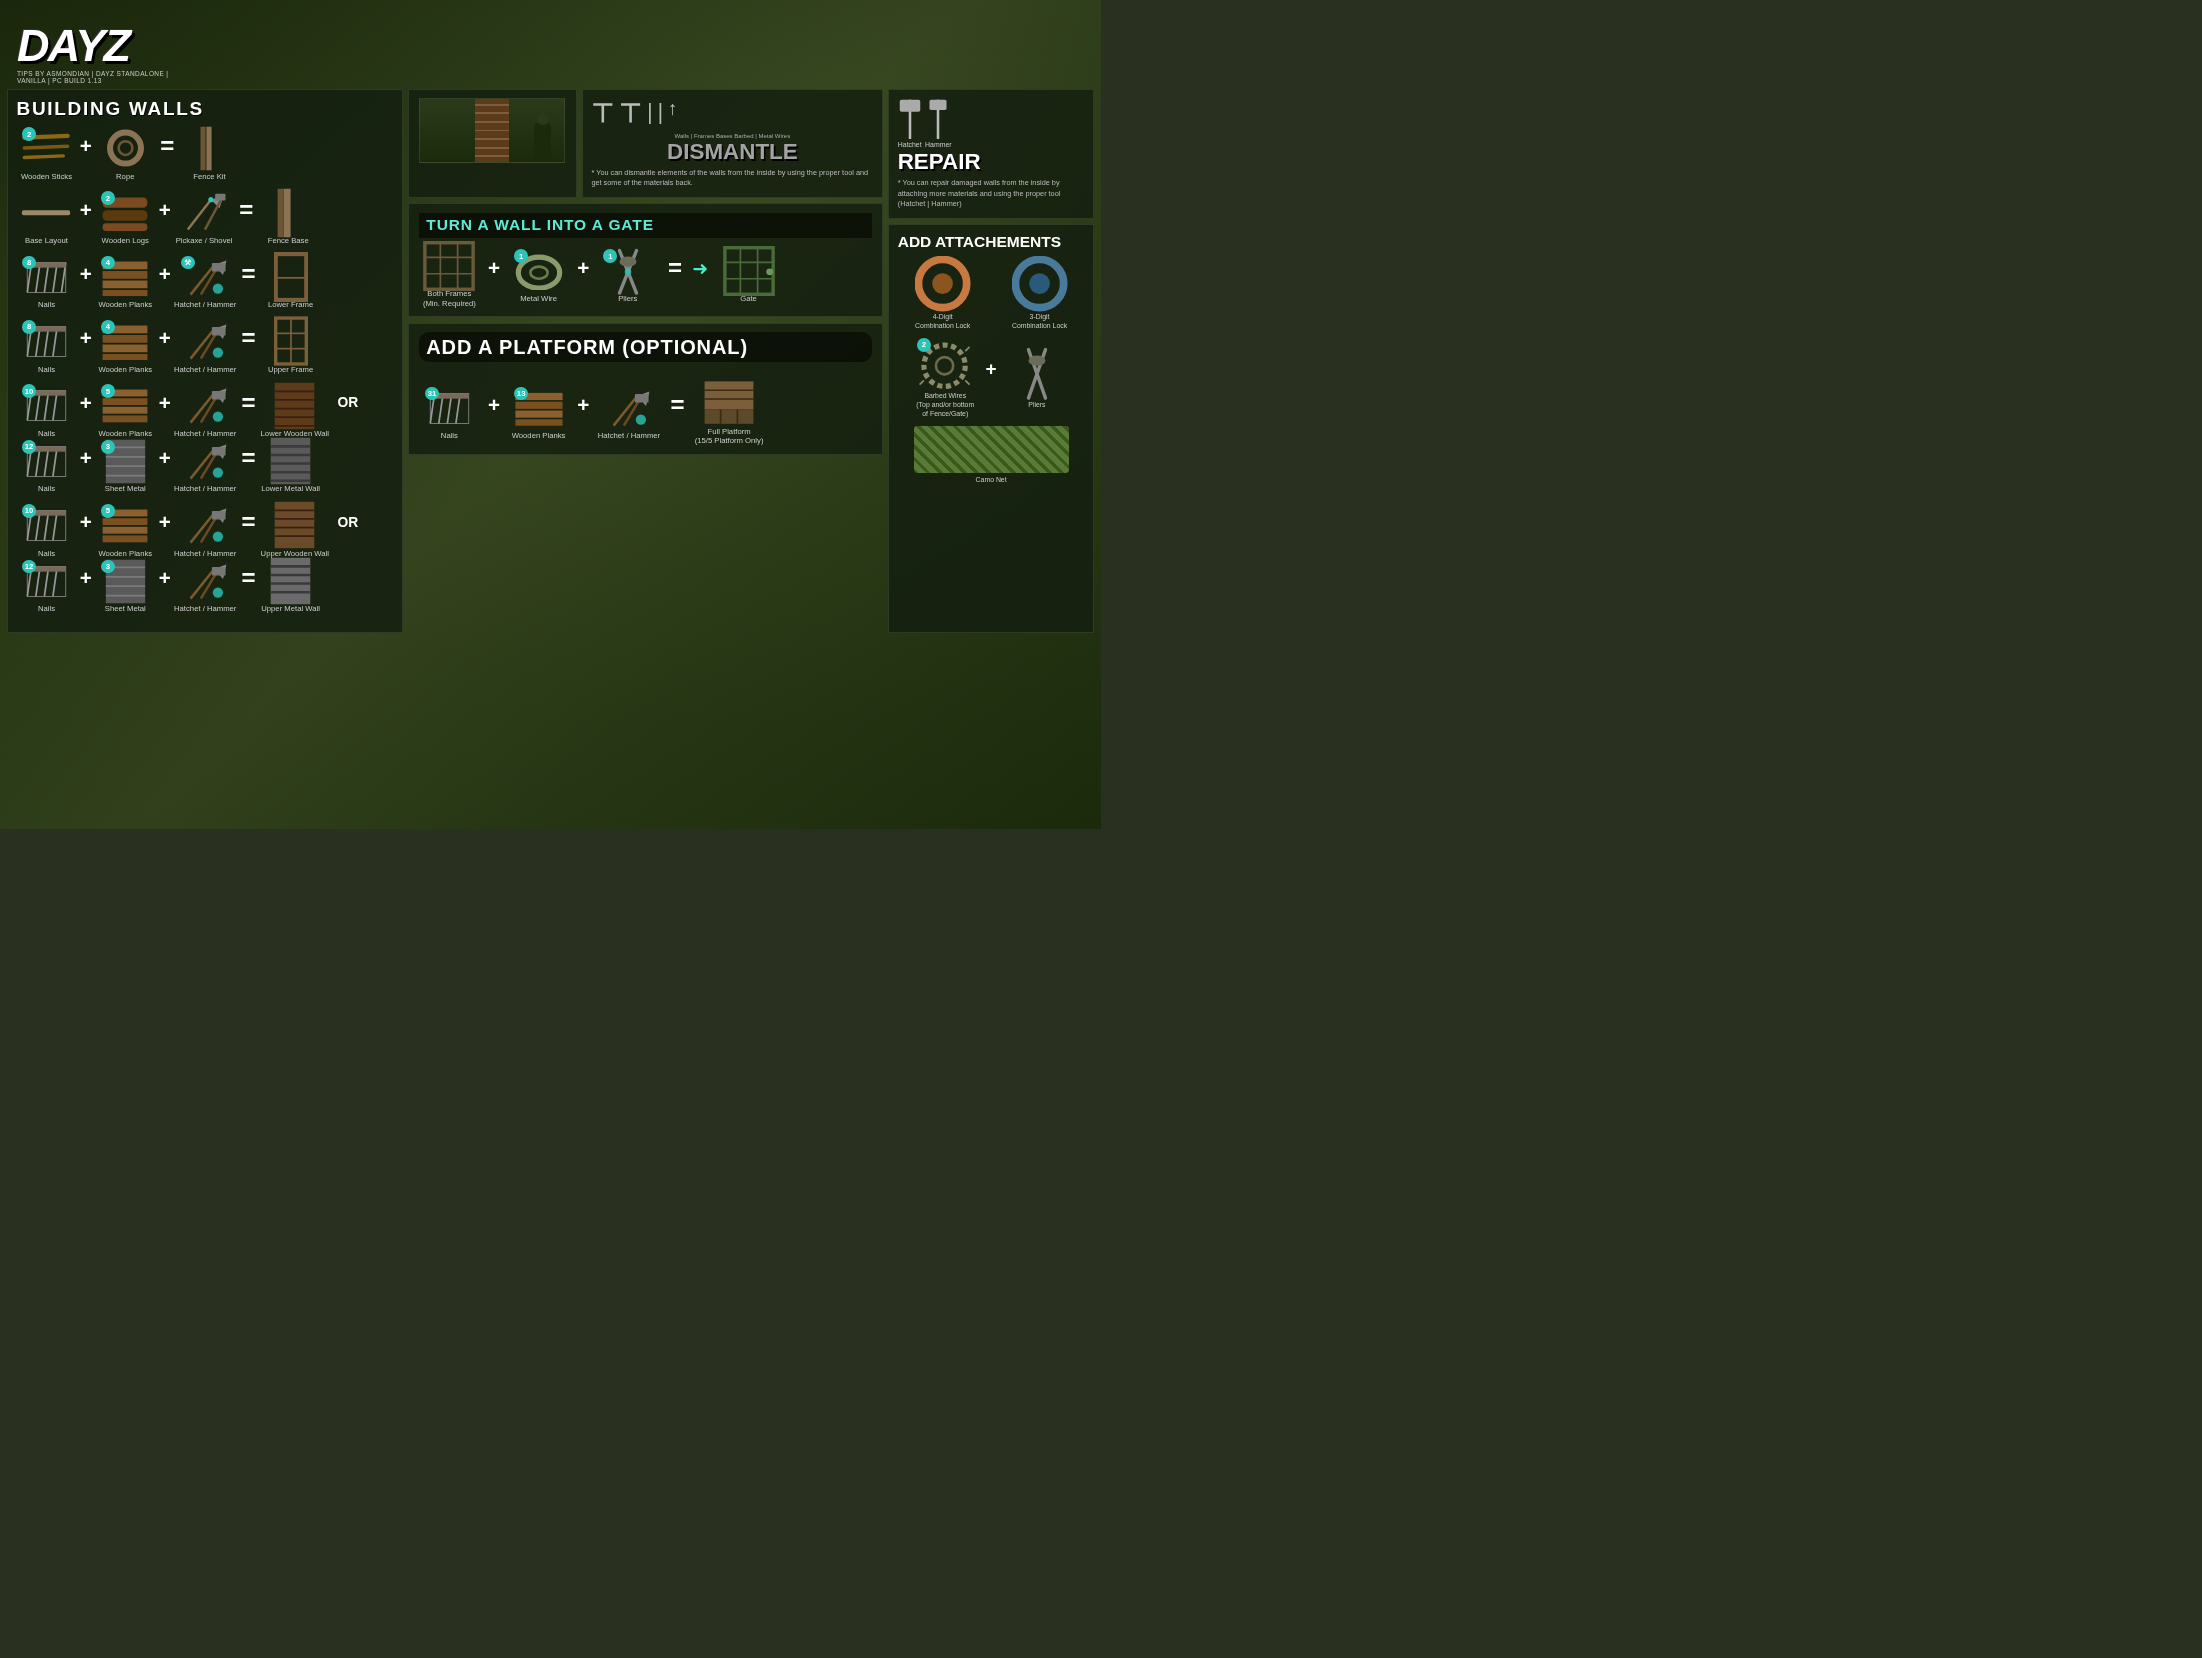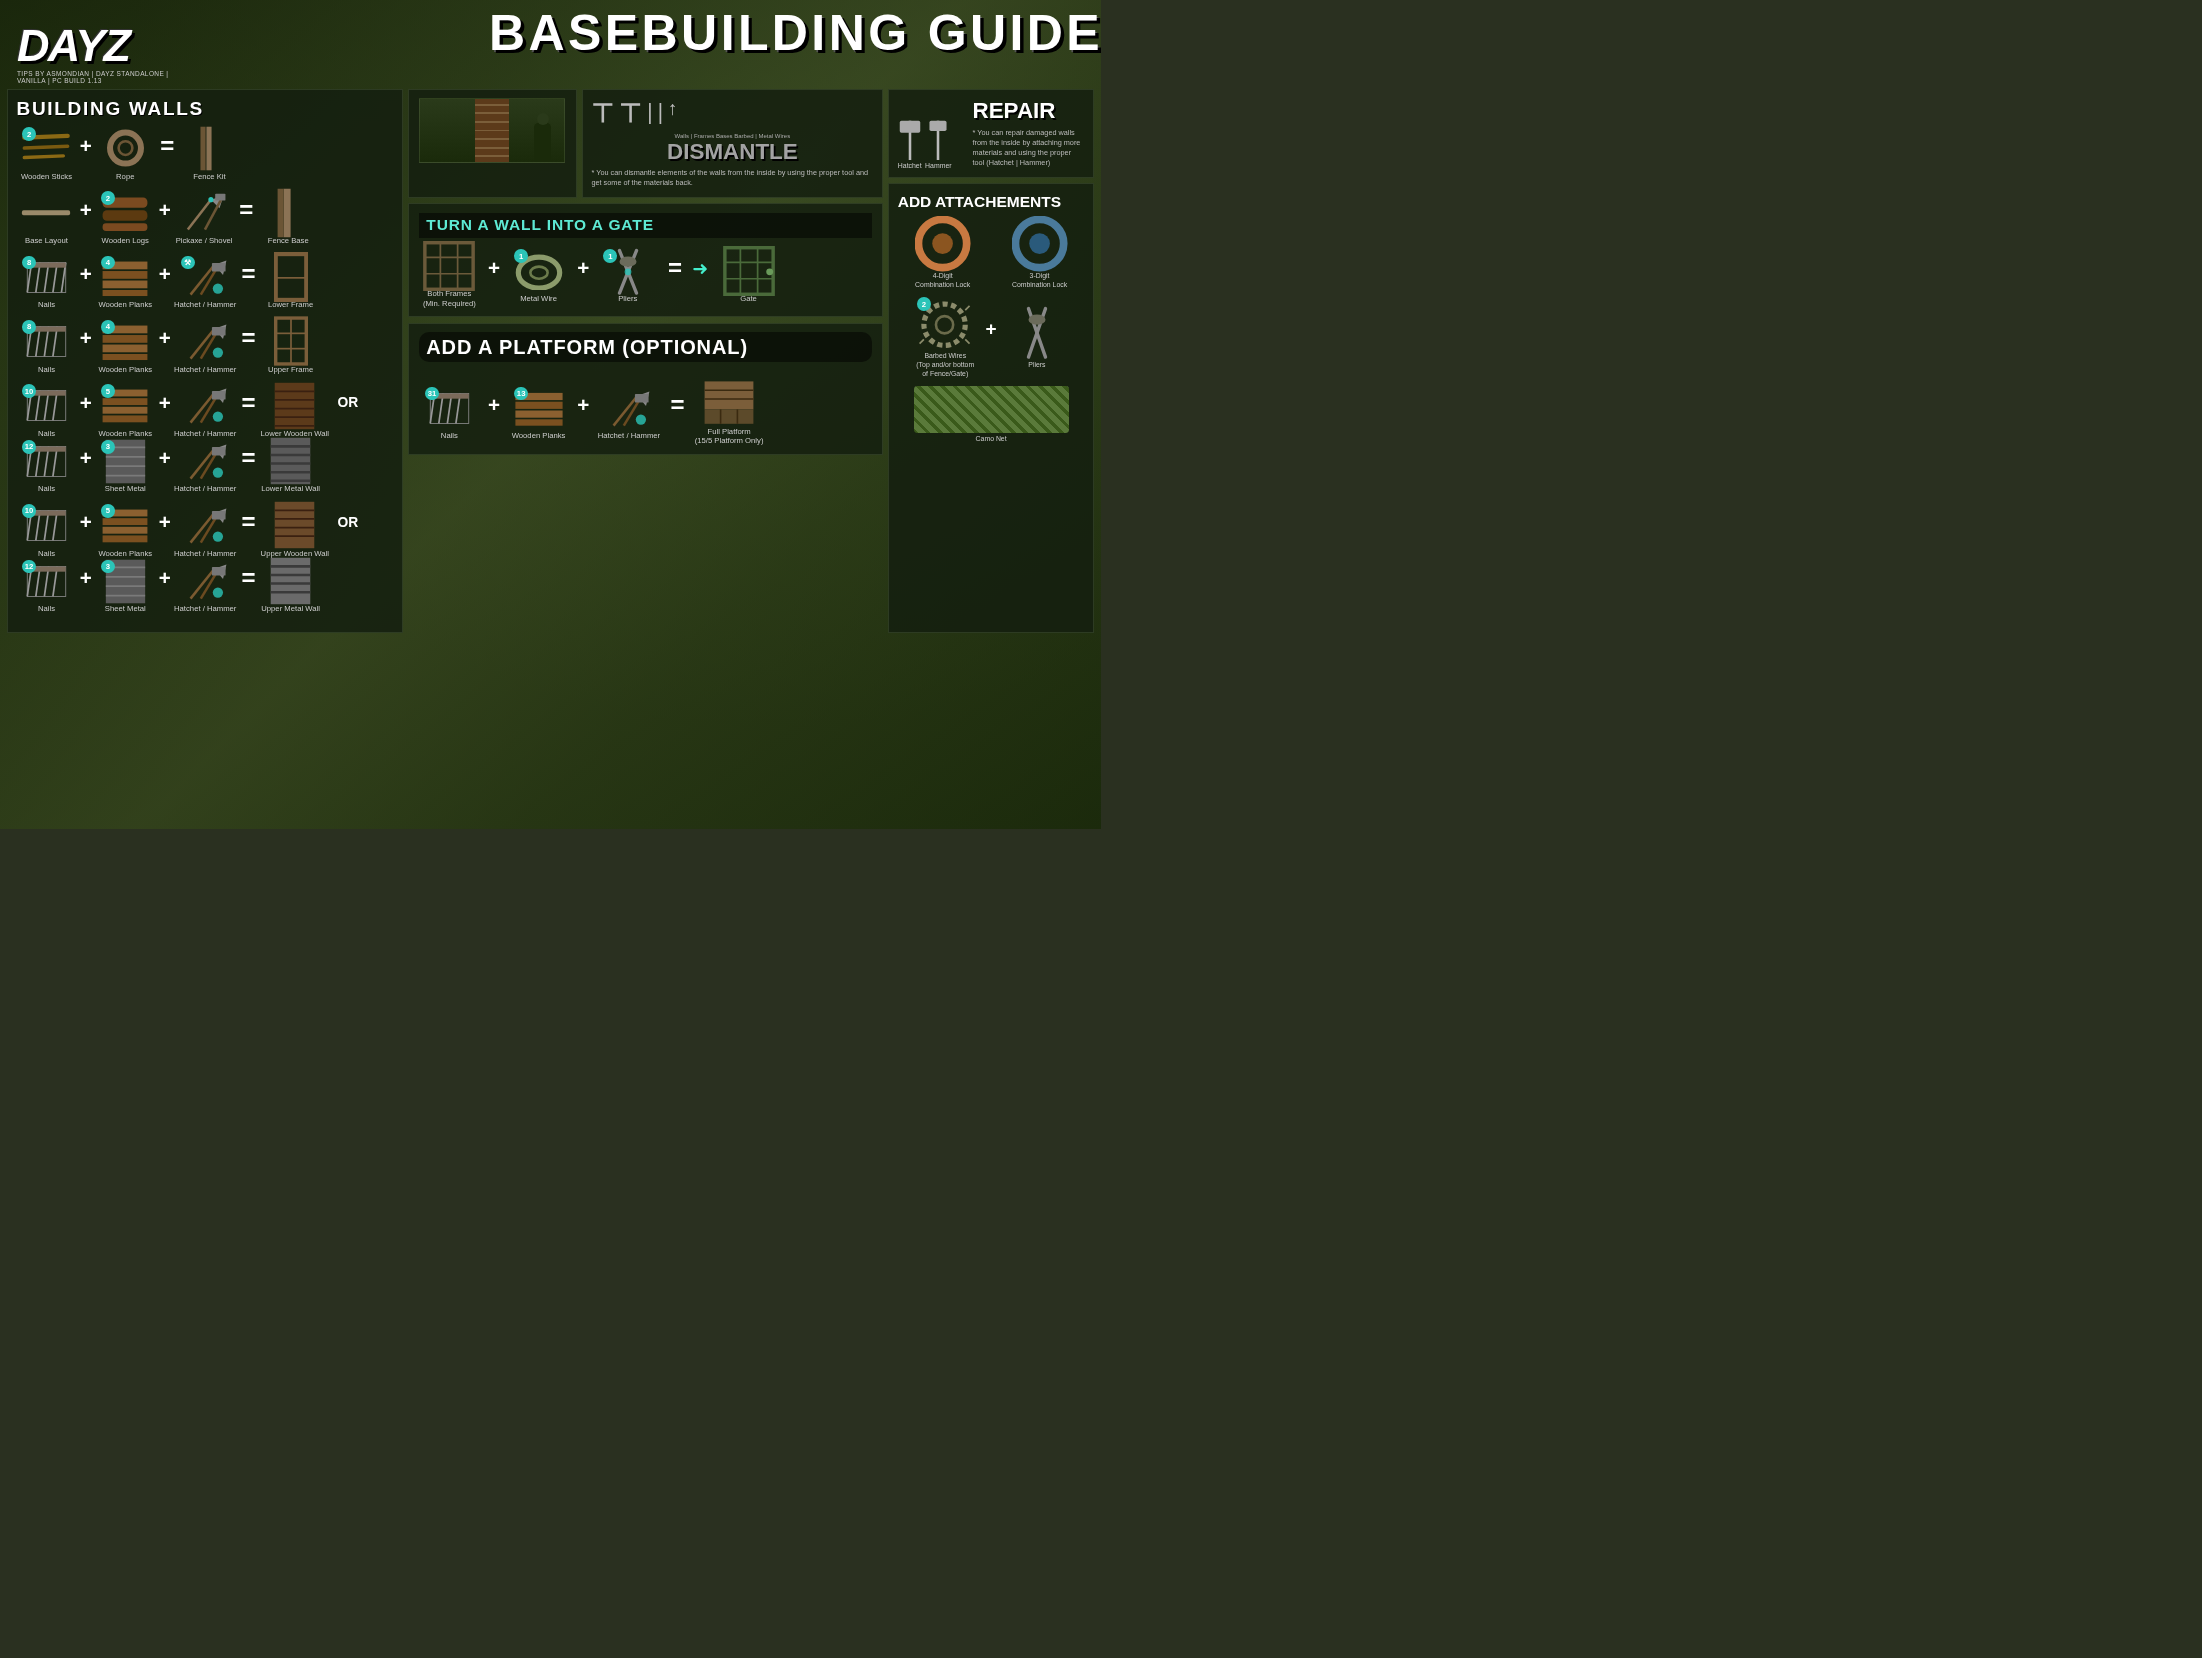--- a/index.html
+++ b/index.html
@@ -467,21 +467,20 @@
 <div class="bg-overlay"></div>
 <div class="bg-trees"></div>
 
 <div class="main-container">
 
   <div class="header">
     <div class="logo-area">
       <div class="dayz-logo">DAYZ</div>
       <div class="logo-subtitle">TIPS BY ASMONDIAN | DAYZ STANDALONE | VANILLA | PC BUILD 1.13</div>
     </div>
-    <div class="main-title">BASEBUILDING GUIDE</div>
   </div>
 
   <div class="content-row">
 
     <div class="left-panel">
       <div class="section-title">BUILDING WALLS</div>
 
       <div class="recipe-row">
         <div class="ingredient">
           <div class="item-img">
@@ -1043,21 +1042,21 @@
             <div class="item-label">Full Platform<br>(15/5 Platform Only)</div>
           </div>
         </div>
       </div>
 
     </div>
 
     <div class="right-panel">
 
       <div class="repair-panel">
-        <div style="display:flex; align-items:flex-end; gap:21px;">
+        <div style="display:flex; align-items:flex-start; gap:1px;flex-direction:column;">
           <div style="display:flex; gap:3.4px;">
             <div class="repair-tool">
               <svg width="24" height="41" viewBox="0 0 28 48">
                 <line x1="14" y1="2" x2="14" y2="48" stroke="#bbb" stroke-width="3"></line>
                 <rect x="2" y="2" width="24" height="14" rx="2" fill="#aaa"></rect>
               </svg>
               <div class="repair-tool-label">Hatchet</div>
             </div>
             <div class="repair-tool">
               <svg width="24" height="41" viewBox="0 0 28 48">

